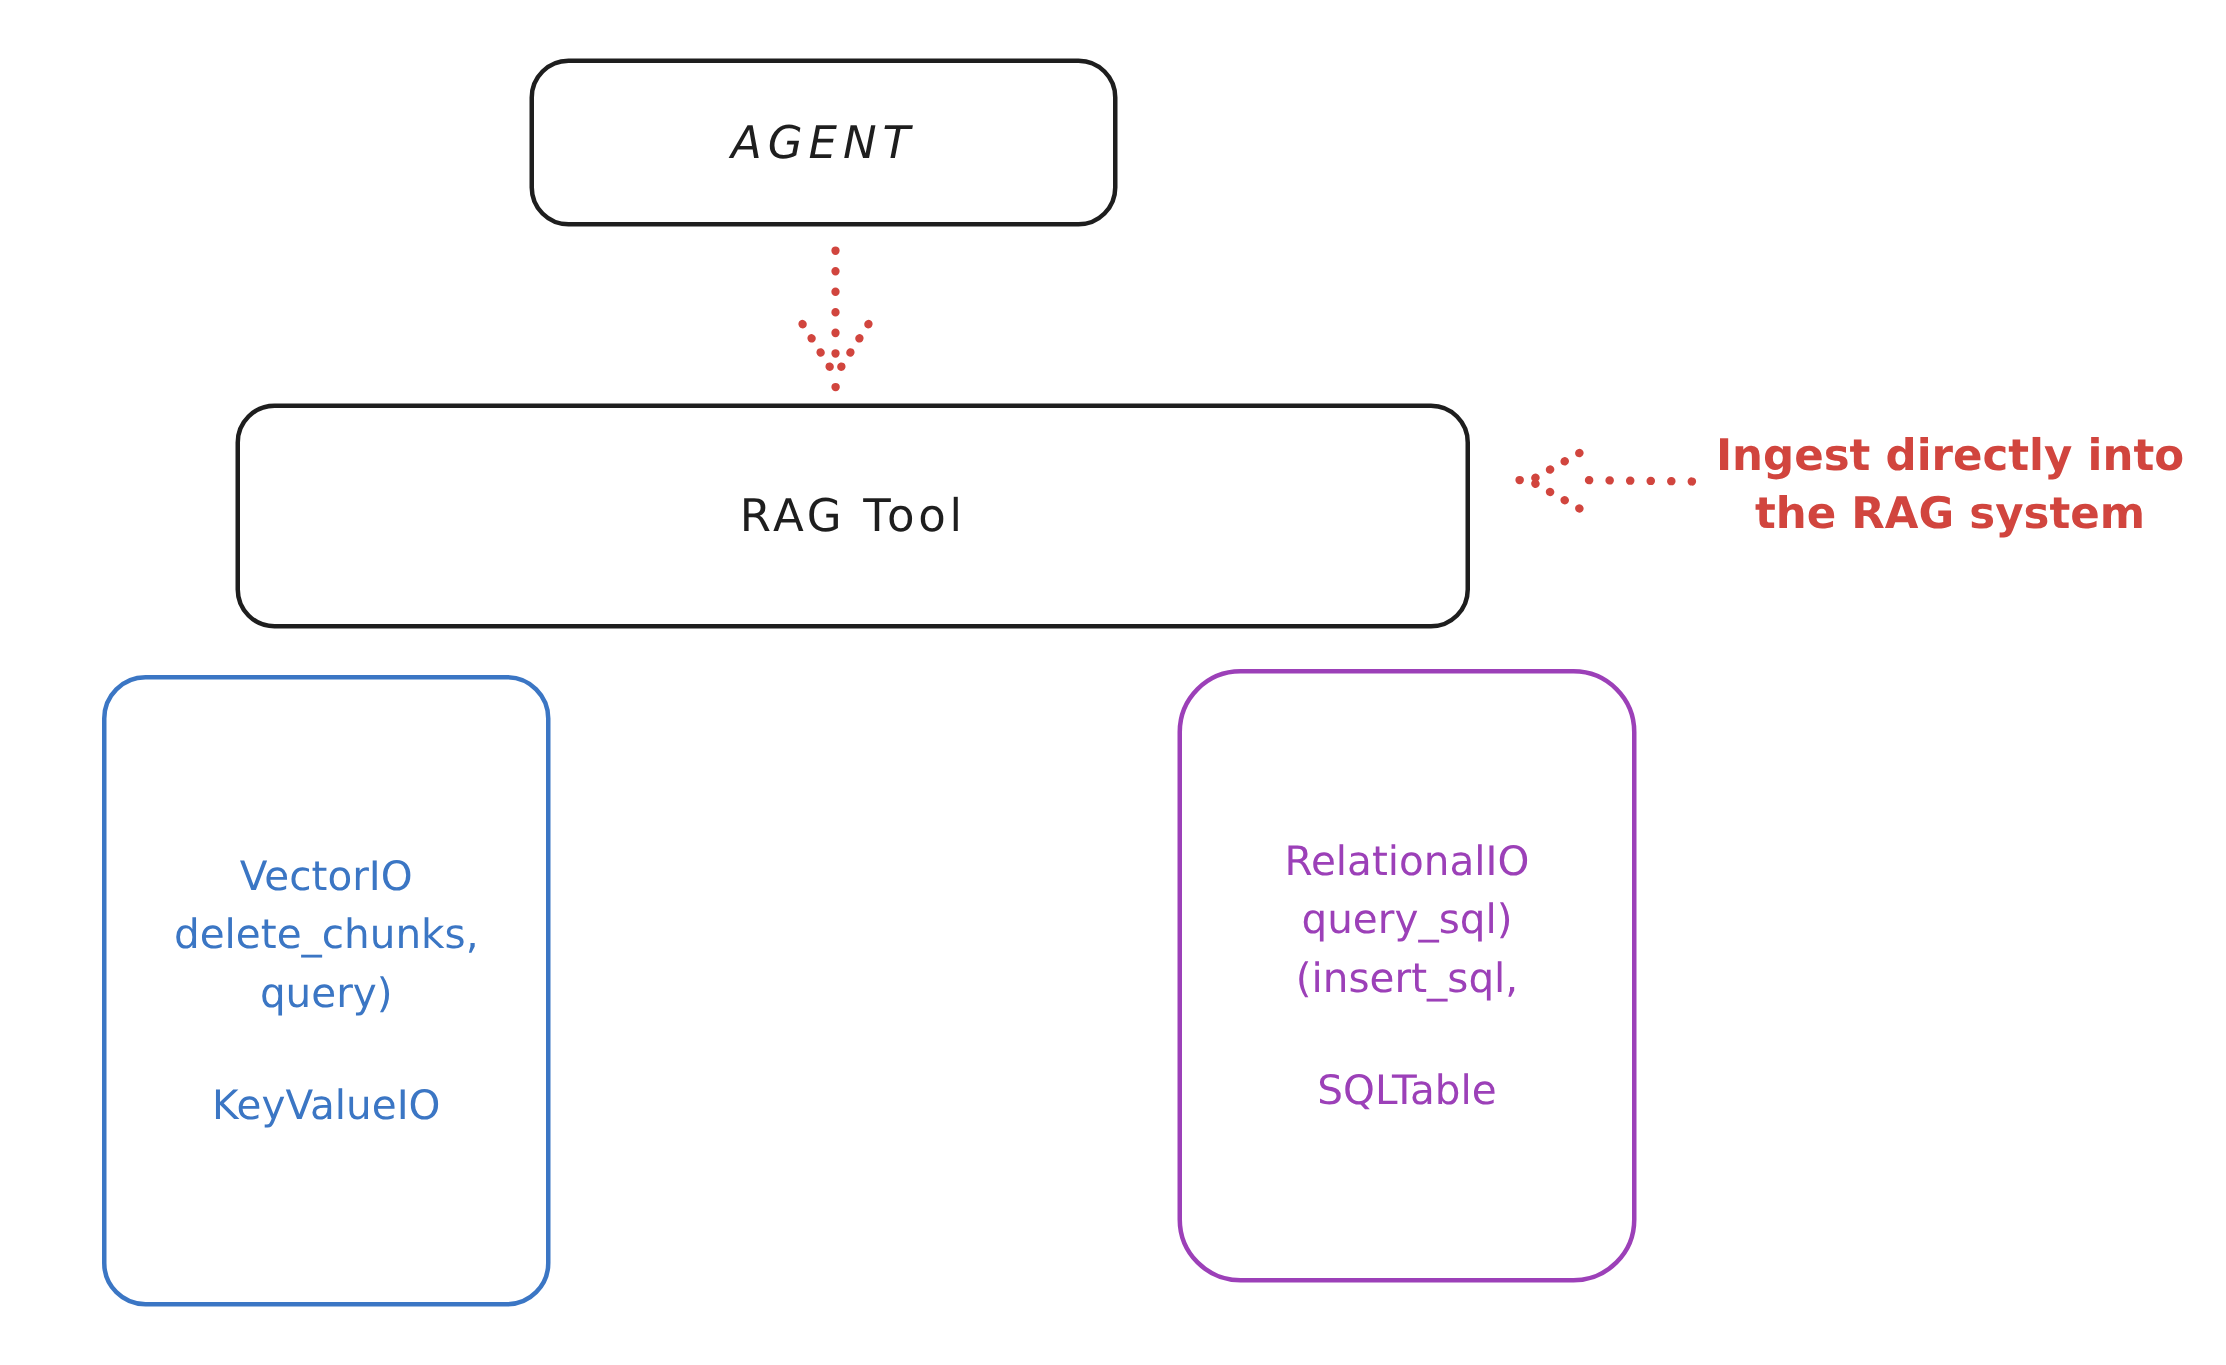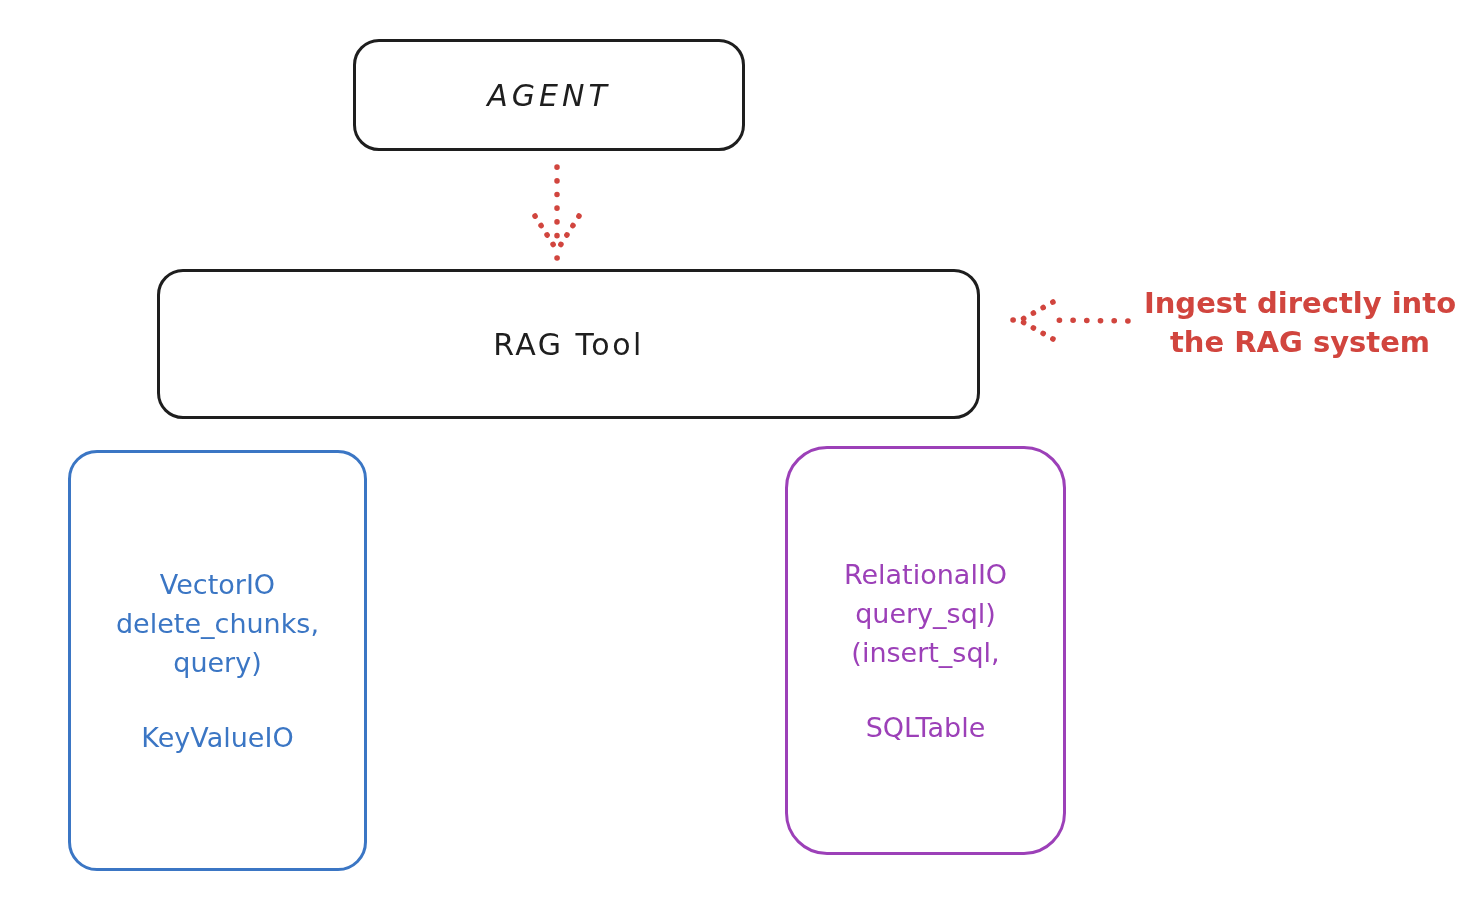--- a/index.html
+++ b/index.html
@@ -29,21 +29,21 @@
   .io-box {
     border-radius: 42px;
     flex-direction: column;
     text-align: center;
     font-size: 27px;
     line-height: 39px;
     font-weight: 500;
   }
   .box-vector     { left: 68px;  top: 450px; width: 299px; height: 421px; border-radius: 29px; }
   .box-keyvalue   { left: 428px; top: 447px; width: 284px; height: 409px; }
-  .box-relational { left: 785px; top: 446px; width: 281px; height: 409px; }
+  .box-relational { left: 785px; top: 446px; width: 306px; height: 409px; }
   .index-label { margin-top: 36px; }
 
   
   .annotation {
     position: absolute;
     left: 1135px; top: 284px; width: 330px;
     text-align: center;
     color: var(--accent, #cf4038);
     font-size: 29px;
     line-height: 39px;

